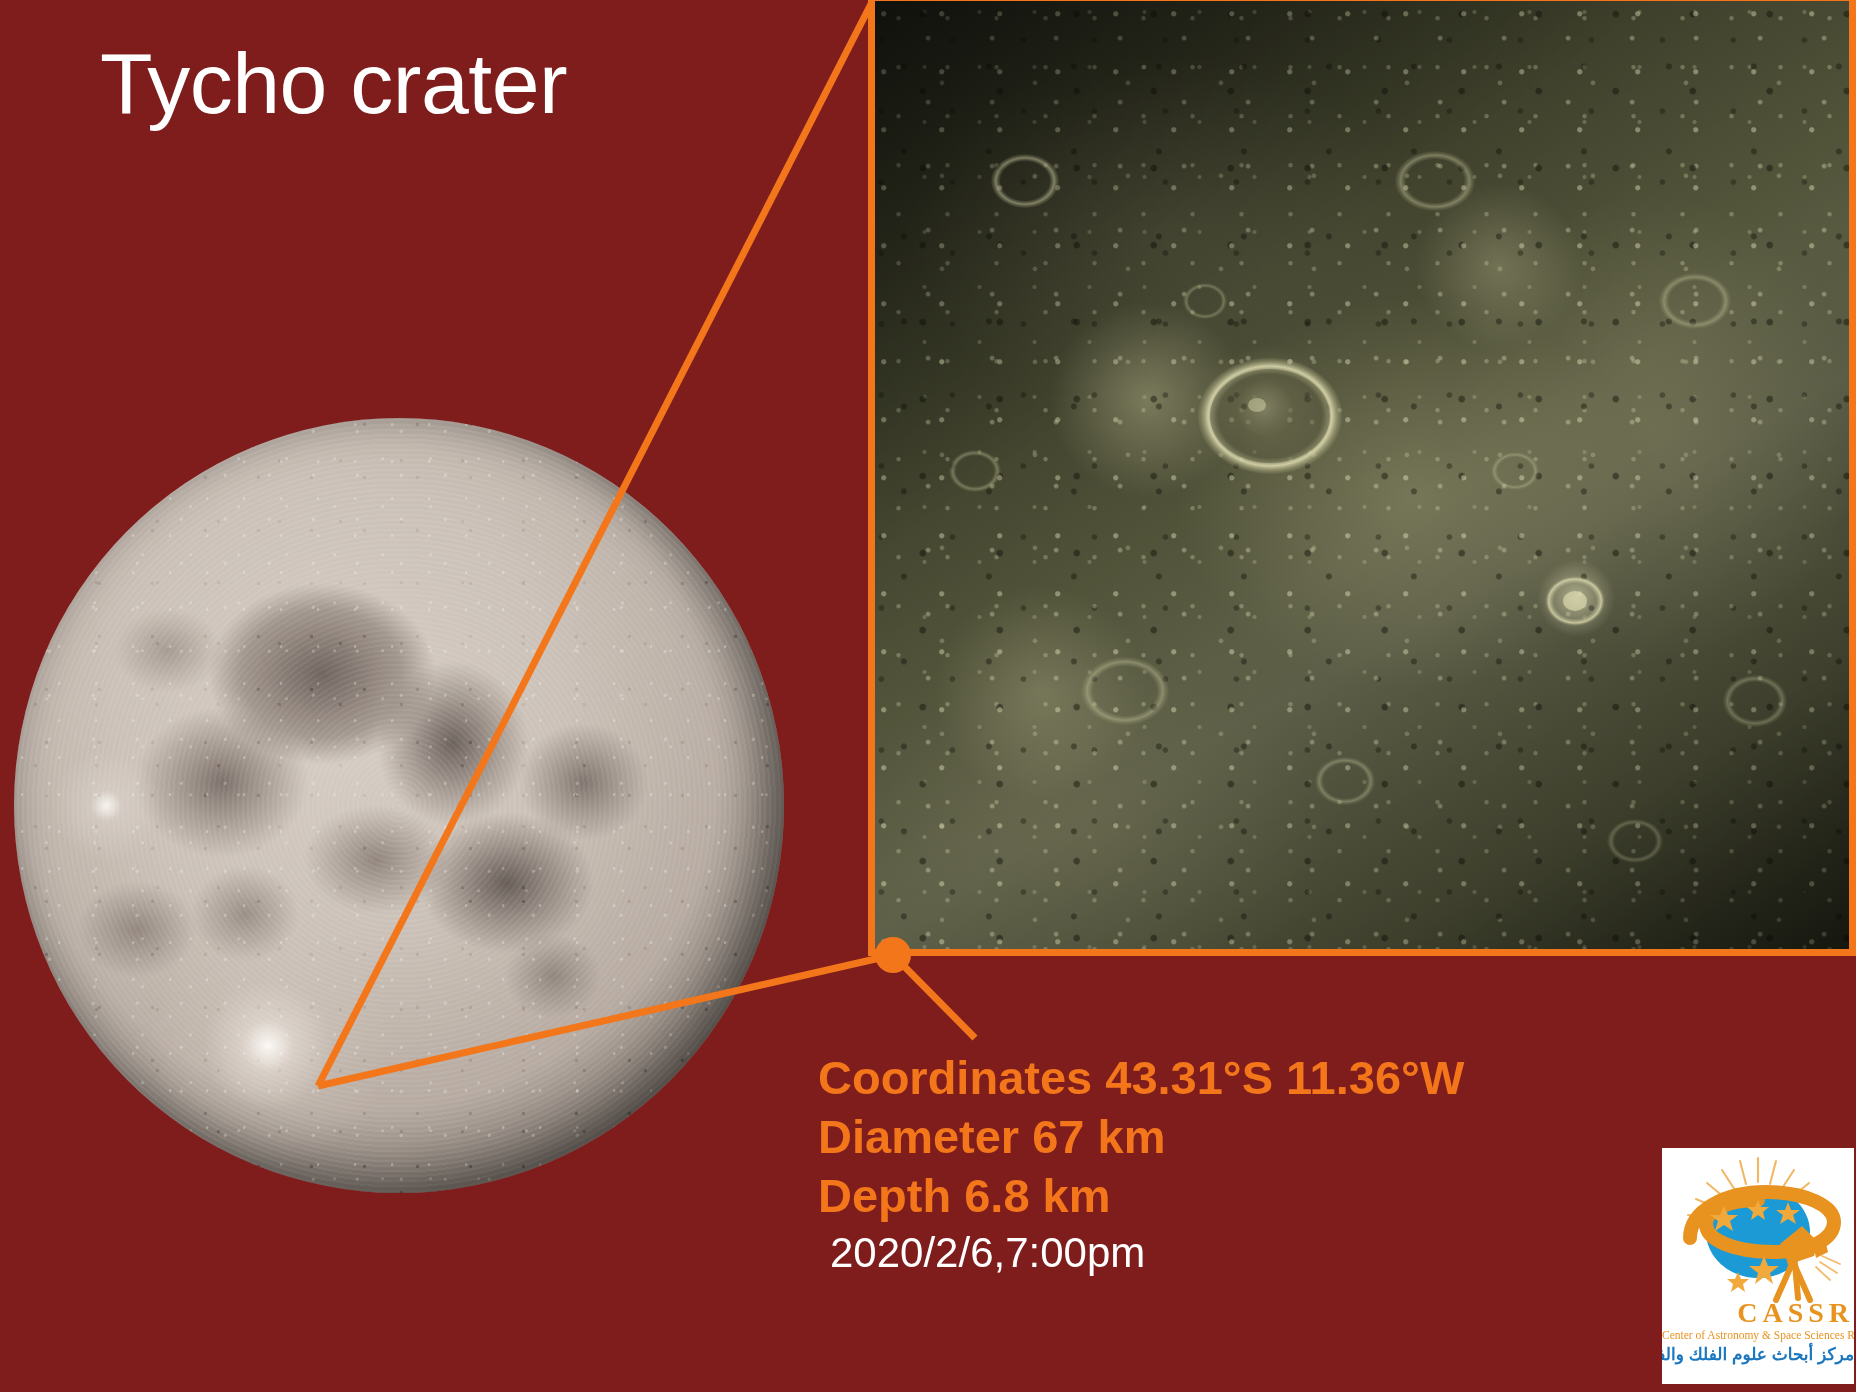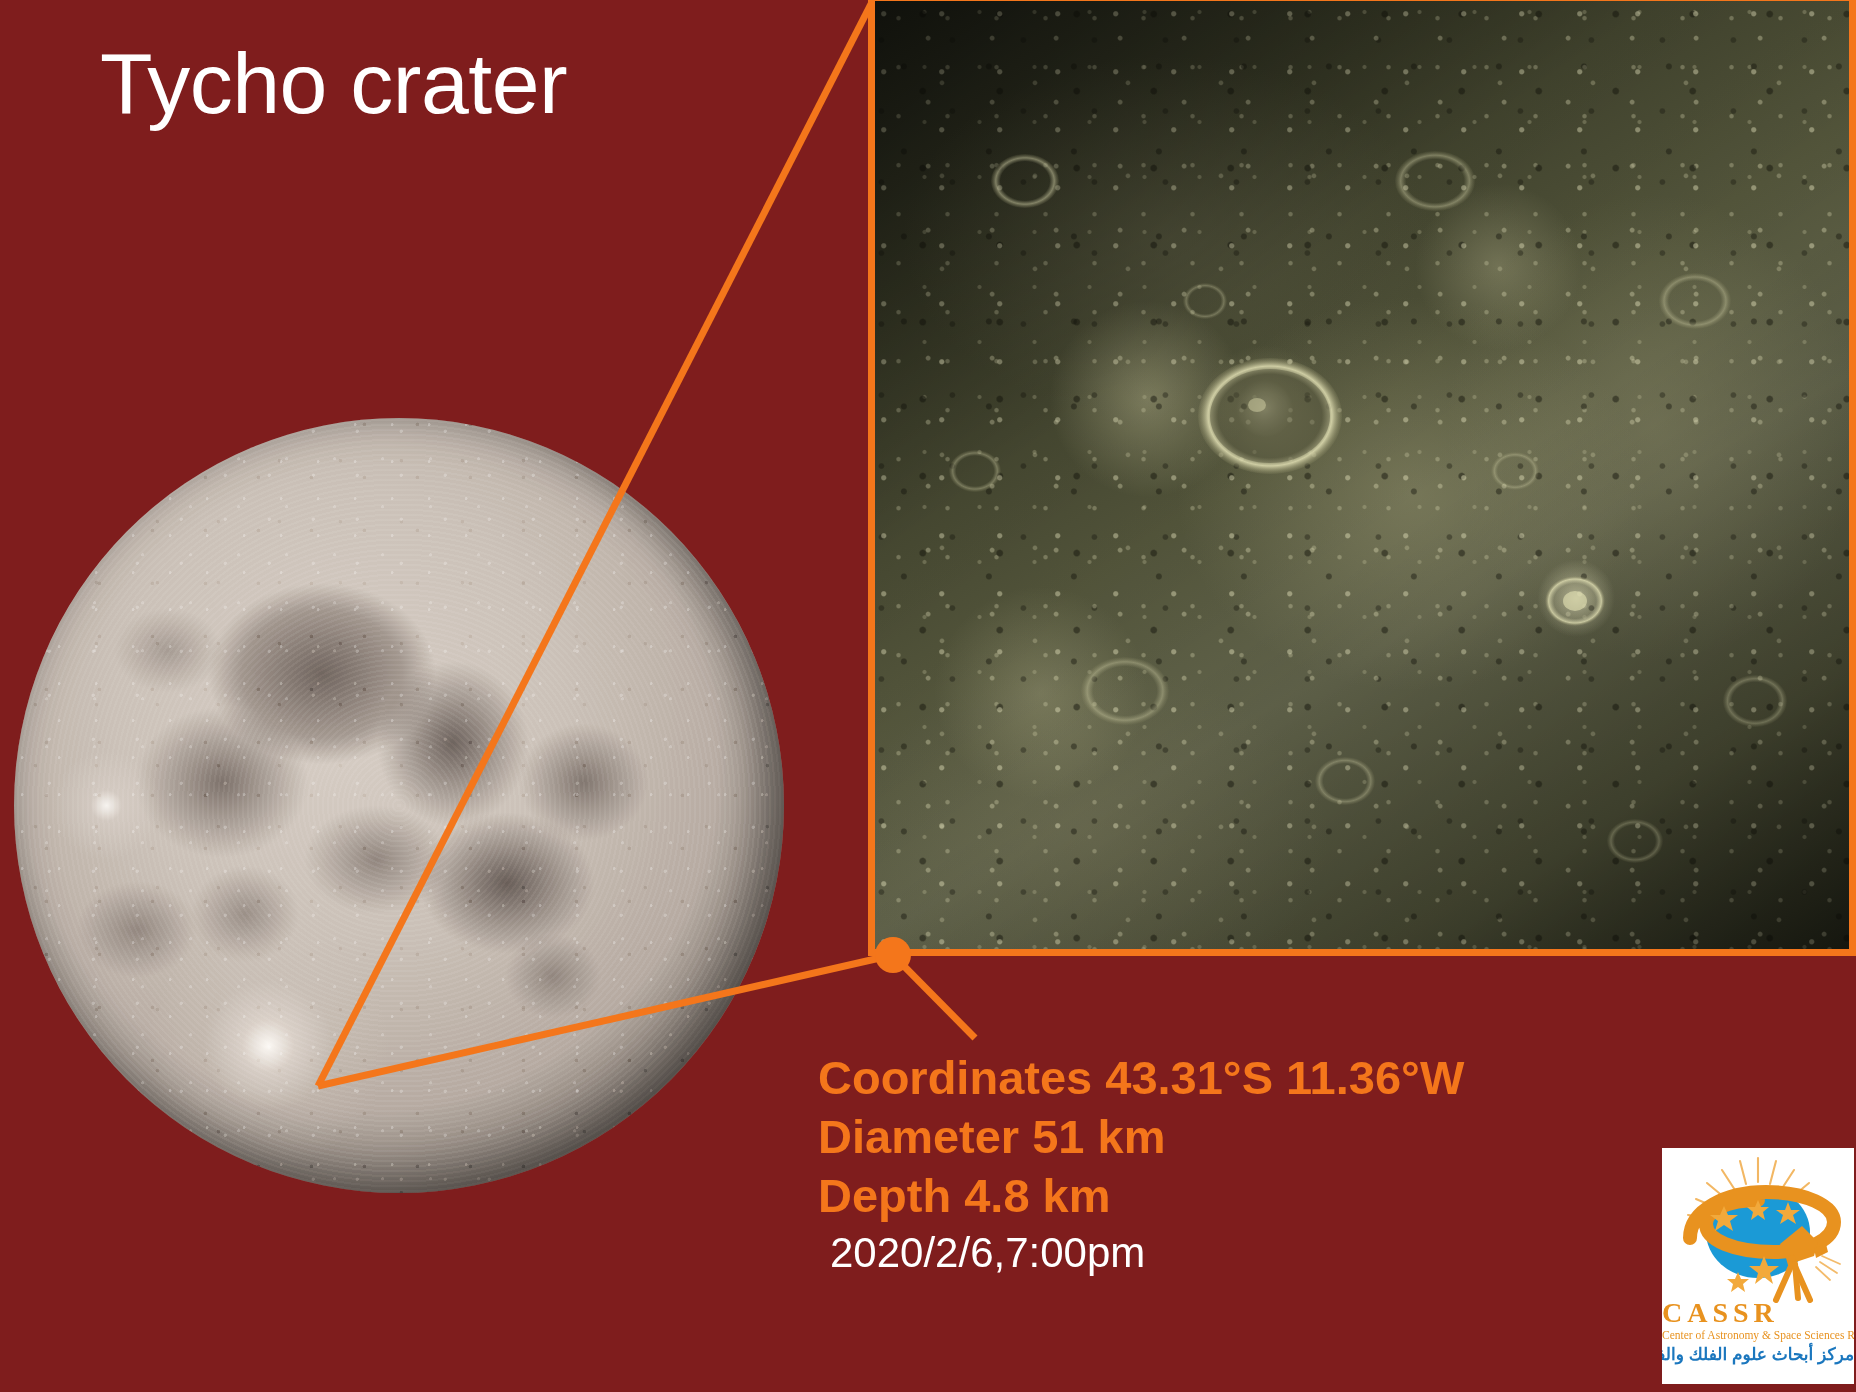--- a/index.html
+++ b/index.html
@@ -104,21 +104,21 @@
     padding-left:12px;
   }
 
   
   #logo{
     position:absolute;left:1662px;top:1148px;width:192px;height:236px;
     background:#ffffff;overflow:hidden;
   }
   #logo-art{position:absolute;left:0;top:4px;width:192px;height:152px;}
   #logo-word{
-    position:absolute;left:0;top:150px;width:192px;text-align:left;
+    position:absolute;left:0;top:150px;width:192px;text-align:right;
     font-family:"Liberation Serif",serif;font-size:28px;letter-spacing:5px;
     color:#E8921F;font-weight:700;line-height:30px;
   }
   #logo-tag{
     position:absolute;left:0;top:180px;width:192px;text-align:center;
     font-family:"Liberation Serif",serif;font-size:11.5px;color:#E8921F;
     line-height:14px;white-space:nowrap;
   }
   #logo-ar{
     position:absolute;left:0;top:196px;width:192px;text-align:center;
@@ -186,22 +186,22 @@
 
     <line x1="893" y1="955" x2="975" y2="1038" stroke="#F4761B" stroke-width="7"></line>
 
     <circle cx="893" cy="955" r="18" fill="#F4761B"></circle>
   </svg>
 
   <div id="title">Tycho crater</div>
 
   <div id="infoblock">
     <div class="line-accent">Coordinates 43.31°S 11.36°W</div>
-    <div class="line-accent">Diameter 51 km</div>
-    <div class="line-accent">Depth 4.8 km</div>
+    <div class="line-accent">Diameter 67 km</div>
+    <div class="line-accent">Depth 6.8 km</div>
     <div class="line-white">2020/2/6,7:00pm</div>
   </div>
 
   <div id="logo">
     <svg id="logo-art" viewBox="0 0 192 152">
 
       <g stroke="#F2B45C" stroke-width="2.1" stroke-linecap="round" opacity=".95">
         <line x1="96" y1="30" x2="96" y2="6"></line>
         <line x1="84" y1="32" x2="78" y2="9"></line>
         <line x1="108" y1="32" x2="114" y2="9"></line>

